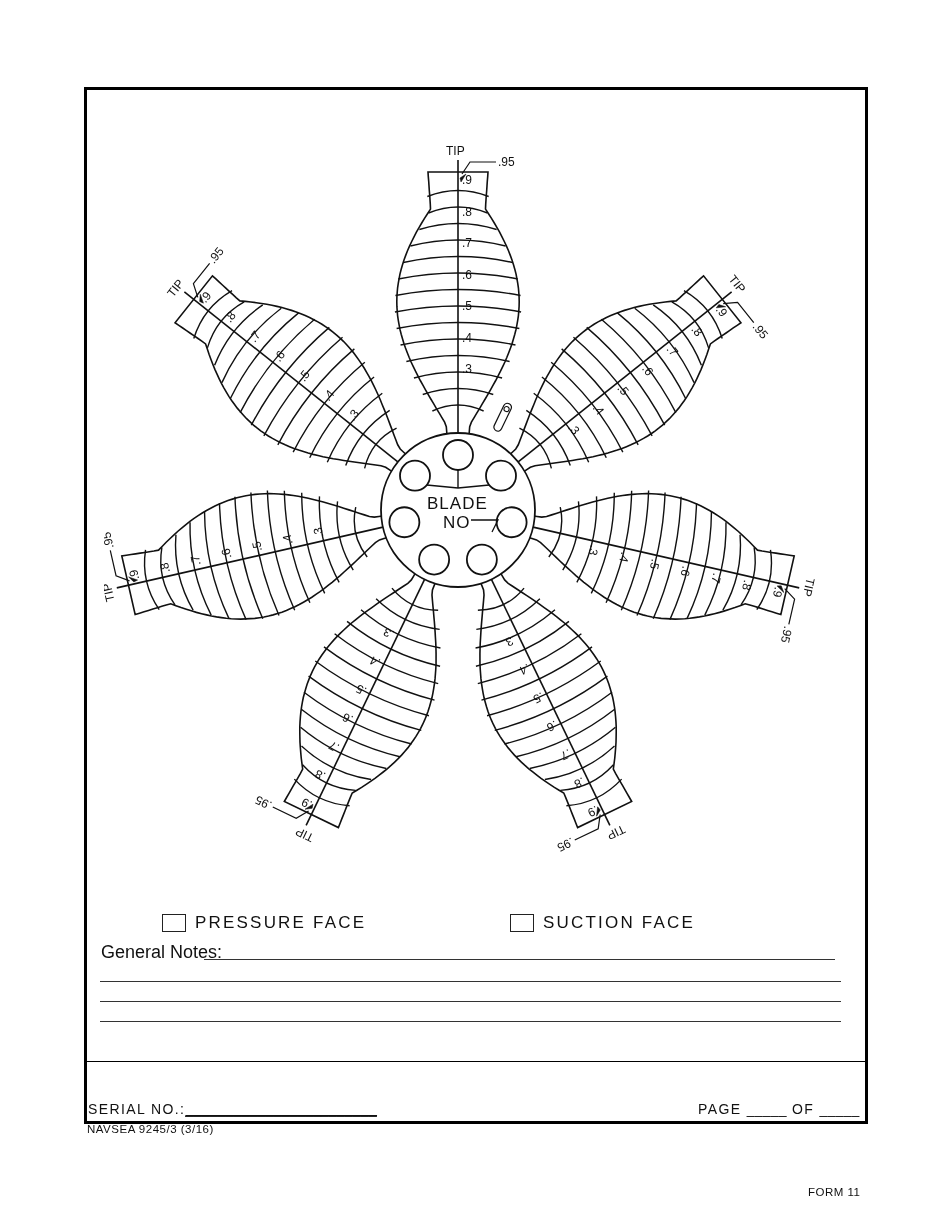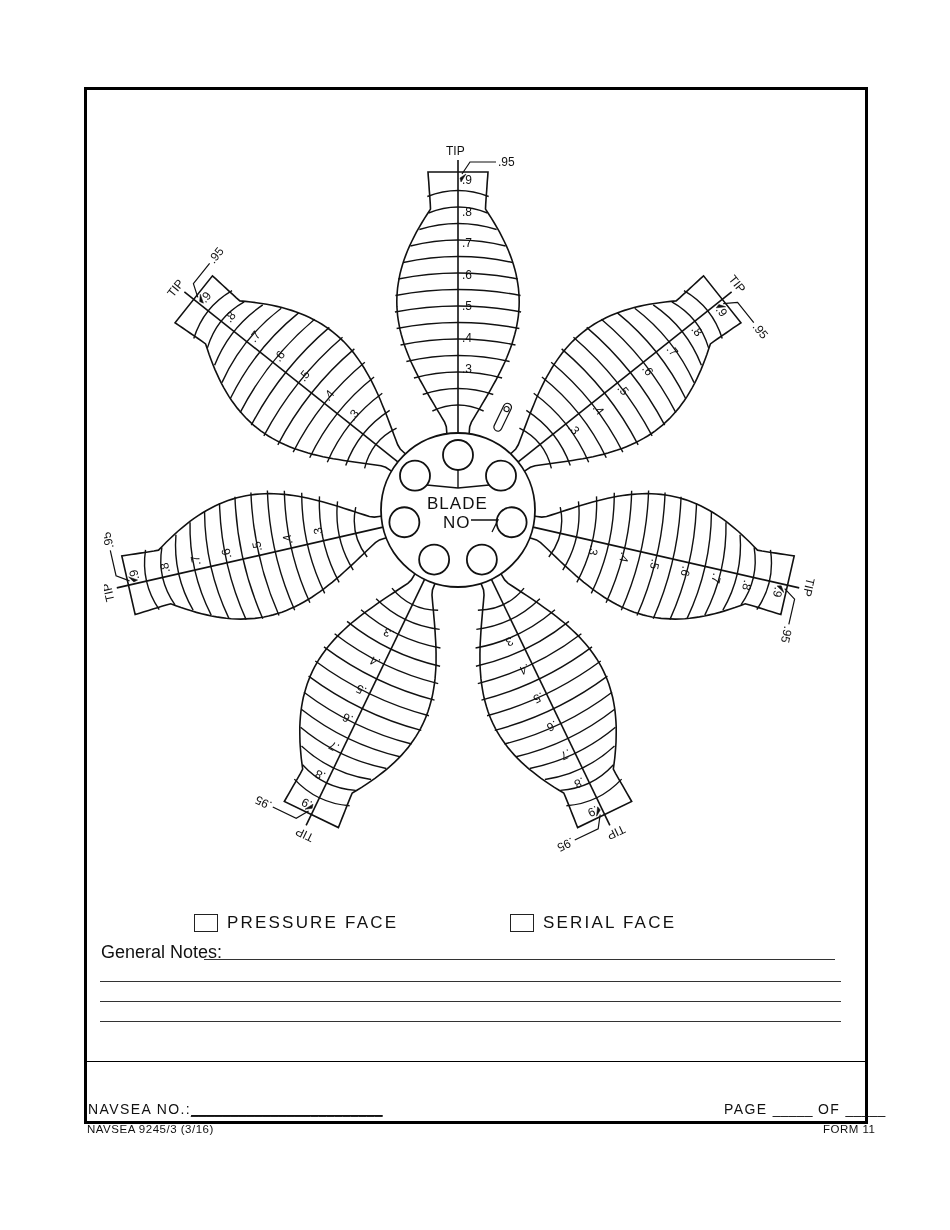--- a/index.html
+++ b/index.html
@@ -240,41 +240,41 @@
       <line x1="458" y1="470" x2="458" y2="488" stroke="#111" stroke-width="1.4"></line>
       <line x1="489.2738811147086" y1="485.06118767817776" x2="458" y2="488" stroke="#111" stroke-width="1.4"></line>
       <rect x="-4" y="-118" width="8" height="30" rx="4" fill="#fff" stroke="#111" stroke-width="1.2" transform="translate(458 510) rotate(25.7)"></rect>
       <circle cx="0" cy="-112" r="2.5" fill="#fff" stroke="#111" stroke-width="1.1" transform="translate(458 510) rotate(25.7)"></circle>
       <text x="427" y="509" font-size="17" fill="#111" letter-spacing="1">BLADE</text>
       <text x="443" y="528" font-size="17" fill="#111" letter-spacing="1">NO</text>
       <path d="M 471 520 L 498 520 L 492 532" fill="none" stroke="#111" stroke-width="1.3"></path>
     </g>
 </svg>
 
-<div class="checkrow" style="left:194px;">
+<div class="checkrow" style="left:162px;">
   <div class="checkbox"></div>
   <span class="checklabel">PRESSURE FACE</span>
 </div>
 <div class="checkrow" style="left:510px;">
   <div class="checkbox"></div>
-  <span class="checklabel">SERIAL FACE</span>
+  <span class="checklabel">SUCTION FACE</span>
 </div>
 
 <span class="notes-label">General Notes:</span>
 <div class="line" style="left:204px; top:959px; width:631px;"></div>
 <div class="line" style="left:100px; top:981px; width:741px;"></div>
 <div class="line" style="left:100px; top:1001px; width:741px;"></div>
 <div class="line" style="left:100px; top:1021px; width:741px;"></div>
 
 <div class="divider"></div>
 
 <div class="footer-text" style="left:88px; top:1101px;">
-  <span>NAVSEA NO.:</span><span style="letter-spacing:0.2px;text-decoration:underline;">________________________</span>
-</div>
-<div class="footer-text" style="left:724px; top:1101px;">
+  <span>SERIAL NO.:</span><span style="letter-spacing:0.2px;text-decoration:underline;">________________________</span>
+</div>
+<div class="footer-text" style="left:698px; top:1101px;">
   <span>PAGE</span>
   <span style="letter-spacing:0.2px;">_____</span>
   <span>OF</span>
   <span style="letter-spacing:0.2px;">_____</span>
 </div>
 
 <span class="small" style="left:87px; top:1123px;">NAVSEA 9245/3 (3/16)</span>
-<span class="small" style="left:808px; top:1123px;margin-left:15px;">FORM 11</span>
+<span class="small" style="left:808px; top:1186px;">FORM 11</span>
 
 </body></html>

